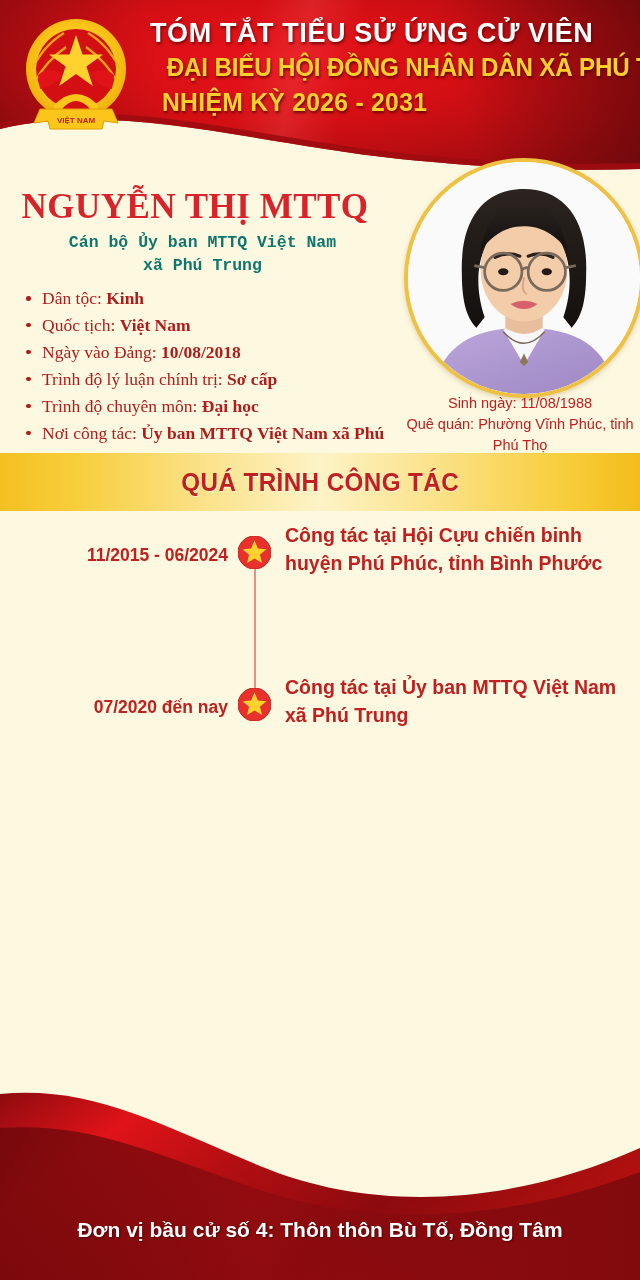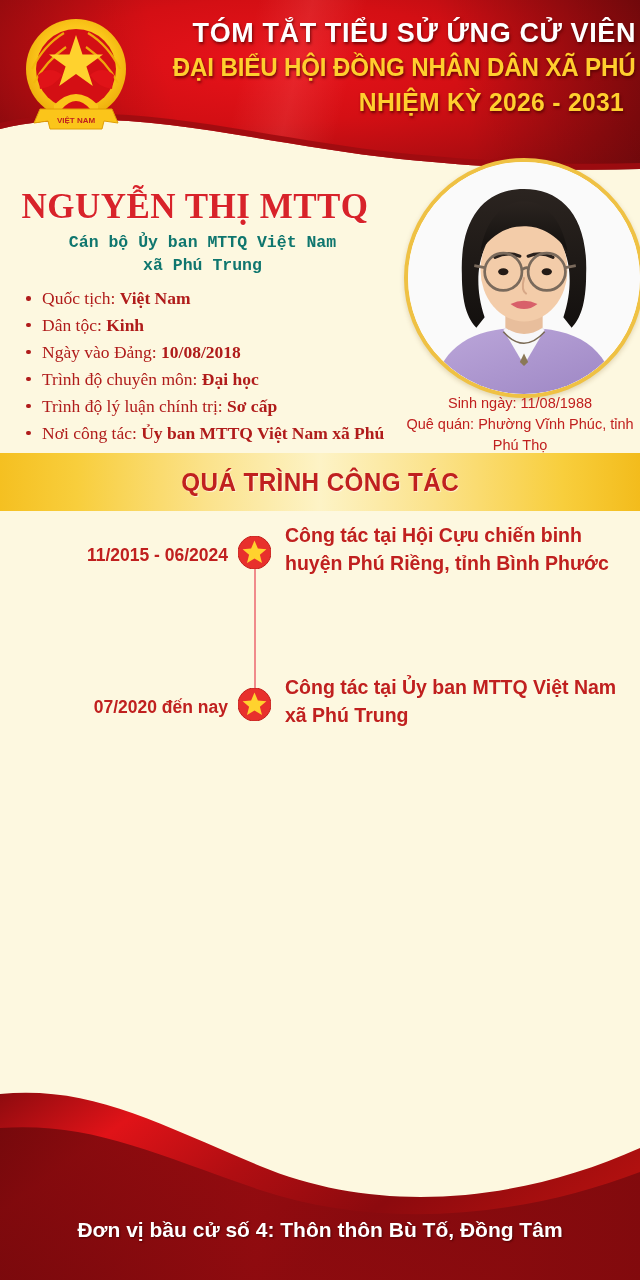--- a/index.html
+++ b/index.html
@@ -48,23 +48,23 @@
   }
 
   .emblem-wrap {
     position: absolute;
     left: 14px; top: 9px;
     width: 124px; height: 128px;
   }
 
   .header-titles {
     position: absolute;
-    left: 156px; top: 18px;
+    left: 150px; top: 18px;
     width: 480px;
-    text-align: right;
+    text-align: left;
   }
   .title-line1 {
     font-family: "Liberation Sans", sans-serif;
     font-weight: bold;
     font-size: 27px;
     letter-spacing: 0.6px;
     color: #FFFFFF;
     text-shadow: 1px 2px 3px rgba(80,0,0,0.75);
     line-height: 1.12;
     white-space: nowrap;
@@ -325,38 +325,38 @@
 
     <div class="cand-name">NGUYỄN THỊ MTTQ</div>
 
     <div class="cand-role">
       <span>Cán bộ Ủy ban MTTQ Việt Nam</span><br>
       <span>xã Phú Trung</span>
     </div>
 
     <ul class="facts">
       <li>
+        <span>Dân tộc:</span>
+        <b>Kinh</b>
+      </li>
+      <li>
         <span>Quốc tịch:</span>
         <b>Việt Nam</b>
       </li>
       <li>
-        <span>Dân tộc:</span>
-        <b>Kinh</b>
-      </li>
-      <li>
         <span>Ngày vào Đảng:</span>
         <b>10/08/2018</b>
       </li>
       <li>
+        <span>Trình độ lý luận chính trị:</span>
+        <b>Sơ cấp</b>
+      </li>
+      <li>
         <span>Trình độ chuyên môn:</span>
         <b>Đại học</b>
-      </li>
-      <li>
-        <span>Trình độ lý luận chính trị:</span>
-        <b>Sơ cấp</b>
       </li>
       <li>
         <span>Nơi công tác:</span>
         <b>Ủy ban MTTQ Việt Nam xã Phú Trung</b>
       </li>
     </ul>
 
     <div class="photo-ring">
       <svg class="photo-inner" viewBox="0 0 224 224">
         <defs>
@@ -427,21 +427,21 @@
 
     <div class="tl-item i0">
       <div class="tl-date">11/2015 - 06/2024</div>
       <div class="tl-marker">
         <svg viewBox="0 0 33 33" width="33" height="33">
           <circle cx="16.5" cy="16.5" r="16.5" fill="#E8302C"></circle>
           <circle cx="16.5" cy="16.5" r="16.5" fill="none" stroke="#C2201C" stroke-width="1"></circle>
           <polygon fill="#FFD22E" points="16.5,4.6 19.9,12.6 28.4,13.2 21.9,18.8 24,27.1 16.5,22.5 9,27.1 11.1,18.8 4.6,13.2 13.1,12.6"></polygon>
         </svg>
       </div>
-      <div class="tl-text">Công tác tại Hội Cựu chiến binh huyện Phú Riềng, tỉnh Bình Phước</div>
+      <div class="tl-text">Công tác tại Hội Cựu chiến binh huyện Phú Phúc, tỉnh Bình Phước</div>
     </div>
 
     <div class="tl-item i1">
       <div class="tl-date">07/2020 đến nay</div>
       <div class="tl-marker">
         <svg viewBox="0 0 33 33" width="33" height="33">
           <circle cx="16.5" cy="16.5" r="16.5" fill="#E8302C"></circle>
           <circle cx="16.5" cy="16.5" r="16.5" fill="none" stroke="#C2201C" stroke-width="1"></circle>
           <polygon fill="#FFD22E" points="16.5,4.6 19.9,12.6 28.4,13.2 21.9,18.8 24,27.1 16.5,22.5 9,27.1 11.1,18.8 4.6,13.2 13.1,12.6"></polygon>
         </svg>

